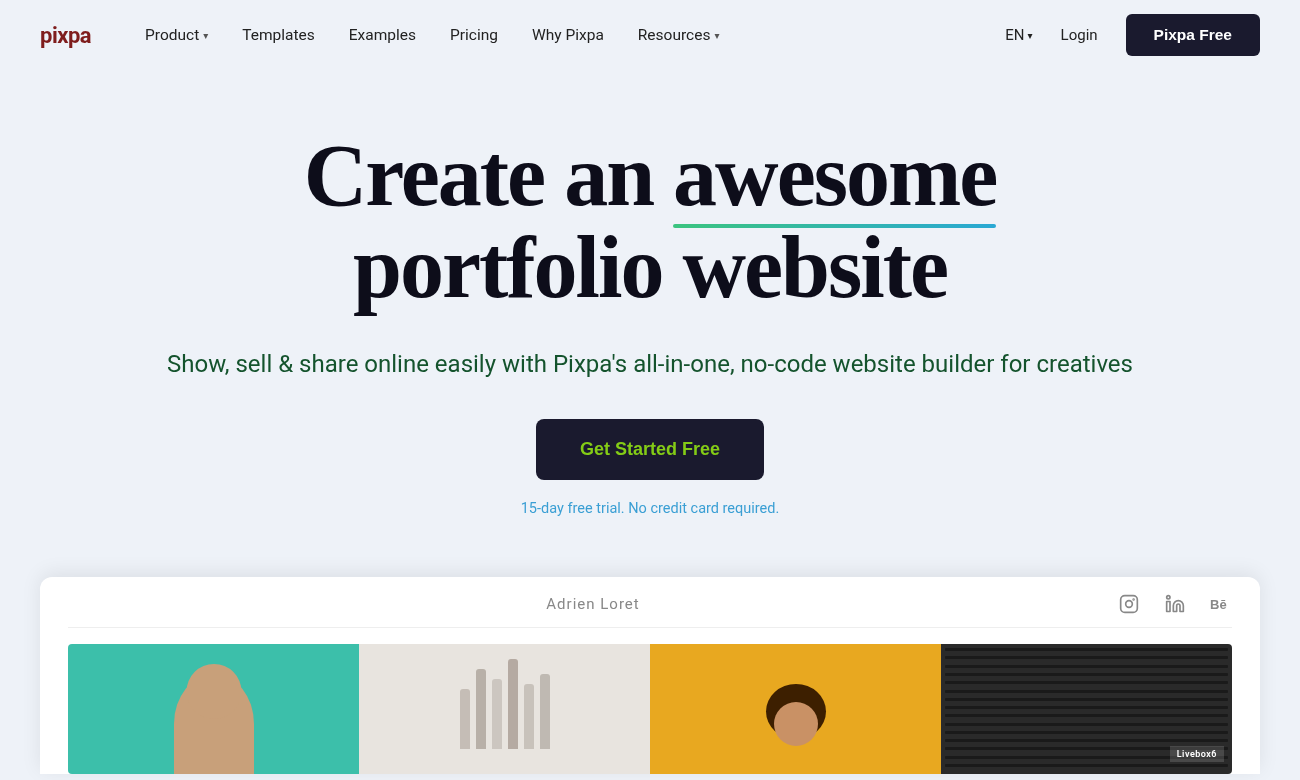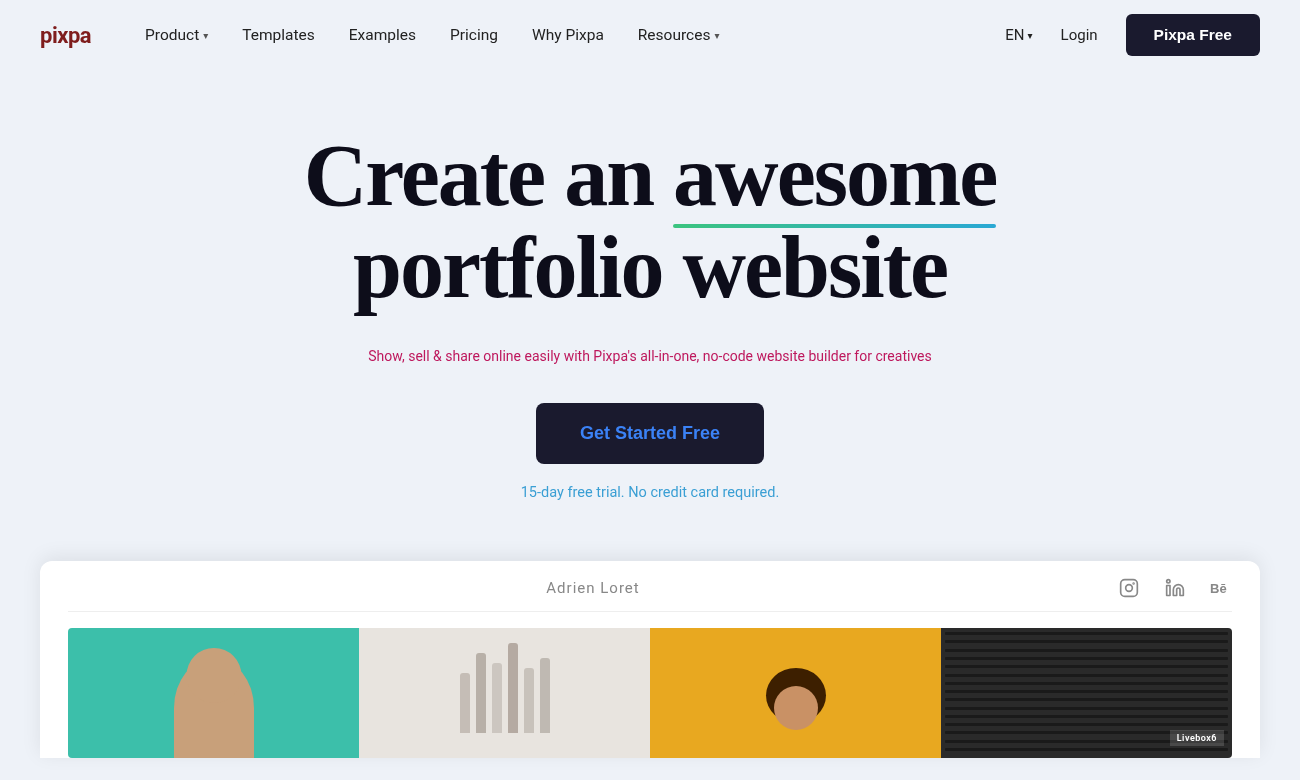--- a/index.html
+++ b/index.html
@@ -118,29 +118,29 @@
       position: absolute;
       bottom: -6px;
       left: 0;
       right: 0;
       height: 4px;
       background: linear-gradient(to right, #3bc47f, #29a8d4);
       border-radius: 2px;
     }
 
     .hero-subtitle {
-      font-size: 14px;
-      color: #be185d;
+      font-size: 24px;
+      color: #14532d;
       margin-bottom: 36px;
       line-height: 1.6;
     }
 
     .hero-cta-btn {
       background: #1a1a2e;
-      color: #3b82f6;
+      color: #84cc16;
       border: none;
       padding: 20px 44px;
       border-radius: 8px;
       font-size: 18px;
       font-weight: 700;
       cursor: pointer;
       display: inline-block;
       margin-bottom: 16px;
     }
 

